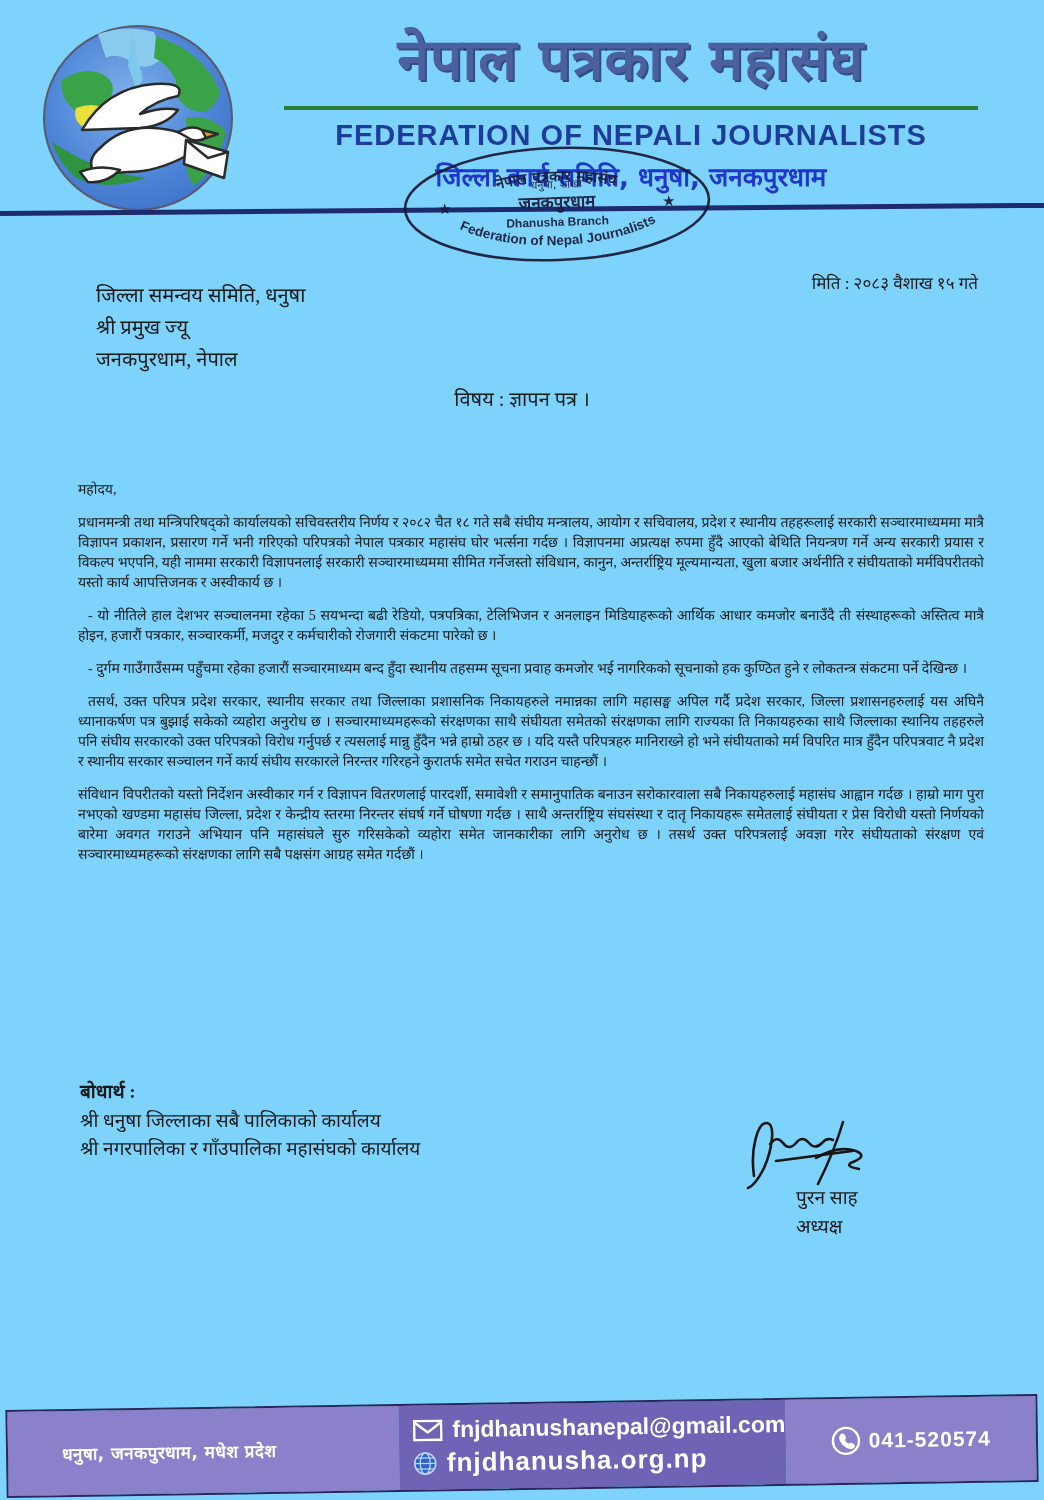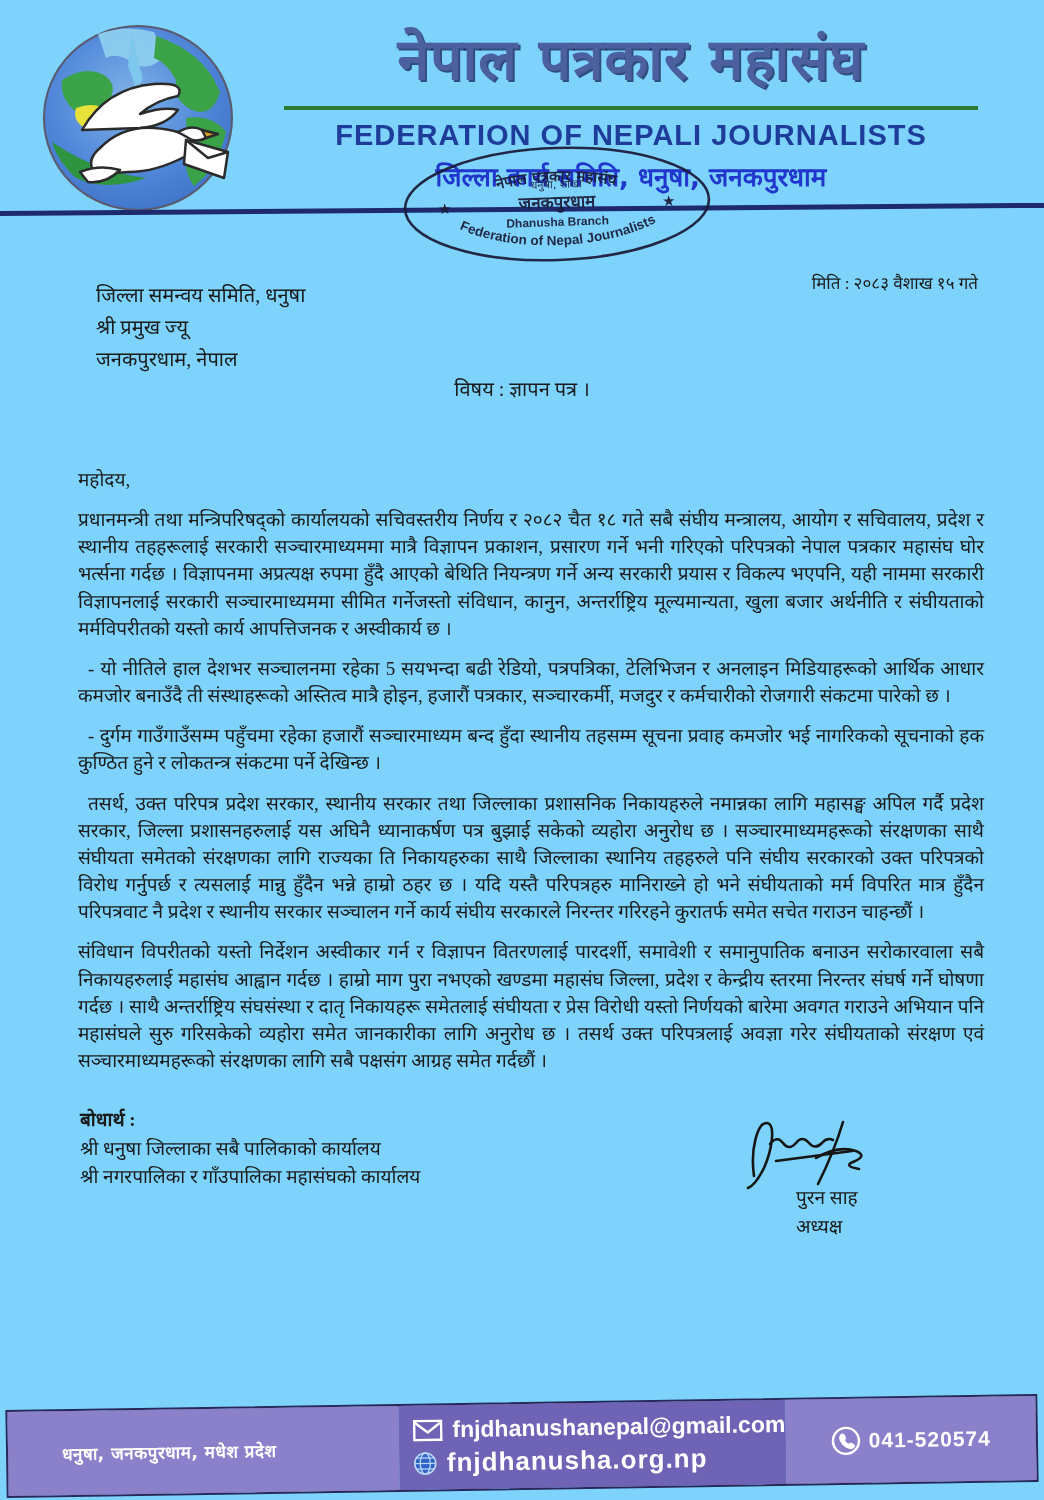--- a/index.html
+++ b/index.html
@@ -30,31 +30,31 @@
   }
   .navy-rule{
     position:absolute; left:-6px; right:-6px; top:207px; height:5px;
     background:#1d2a6e; transform:rotate(-0.45deg);
   }
   .stamp{ position:absolute; left:398px; top:144px; width:318px; height:120px;
           transform:rotate(-2deg); opacity:.93; }
   
   .date-line{ position:absolute; top:271px; right:66px; font-size:17px;text-align:center; }
   .addressee{ position:absolute; left:96px; top:279px; font-size:20px; line-height:1.6; }
-  .subject-line{ position:absolute; top:375px; left:0; width:100%; text-align:center; font-size:20px; }
+  .subject-line{ position:absolute; top:385px; left:0; width:100%; text-align:center; font-size:20px; }
   
   .letter-body{
-    position:absolute; left:78px; top:466px; width:906px;
-    font-size:19px; line-height:1.43; text-align:justify;
+    position:absolute; left:78px; top:480px; width:906px;
+    font-size:14px; line-height:1.43; text-align:justify;
   }
   .letter-body p{ margin-bottom:13px; }
   .letter-body p.indent{ text-indent:10px; }
   .salutation{ text-align:left; }
   
-  .cc-block{ position:absolute; left:80px; top:1078px; font-size:19px; line-height:1.5;margin-top:28px; }
+  .cc-block{ position:absolute; left:80px; top:1078px; font-size:19px; line-height:1.5; }
   .cc-label{ font-weight:bold; }
   .signature-art{ position:absolute; left:740px; top:1114px; width:160px; height:76px; }
   .signature-id{ position:absolute; left:752px; top:1184px; font-size:19px; line-height:1.5;margin-left:44px; }
   
   .footer-band{
     position:absolute; left:6px; right:6px; top:1402px; height:88px;
     display:flex; align-items:stretch; transform:rotate(-0.9deg);
     border:2px solid #28285a; box-shadow:0 0 0 1px #555 inset;
     font-family:"Liberation Sans","DejaVu Sans",sans-serif;
   }

